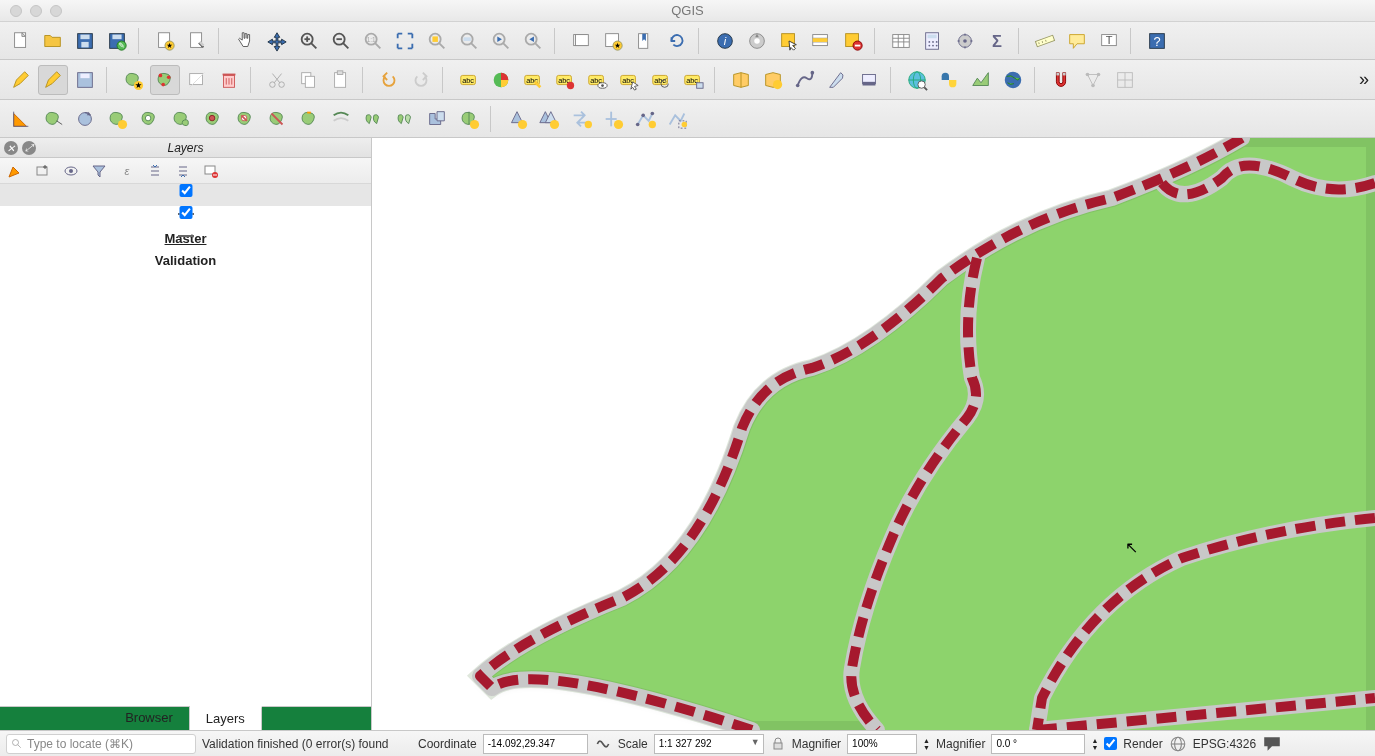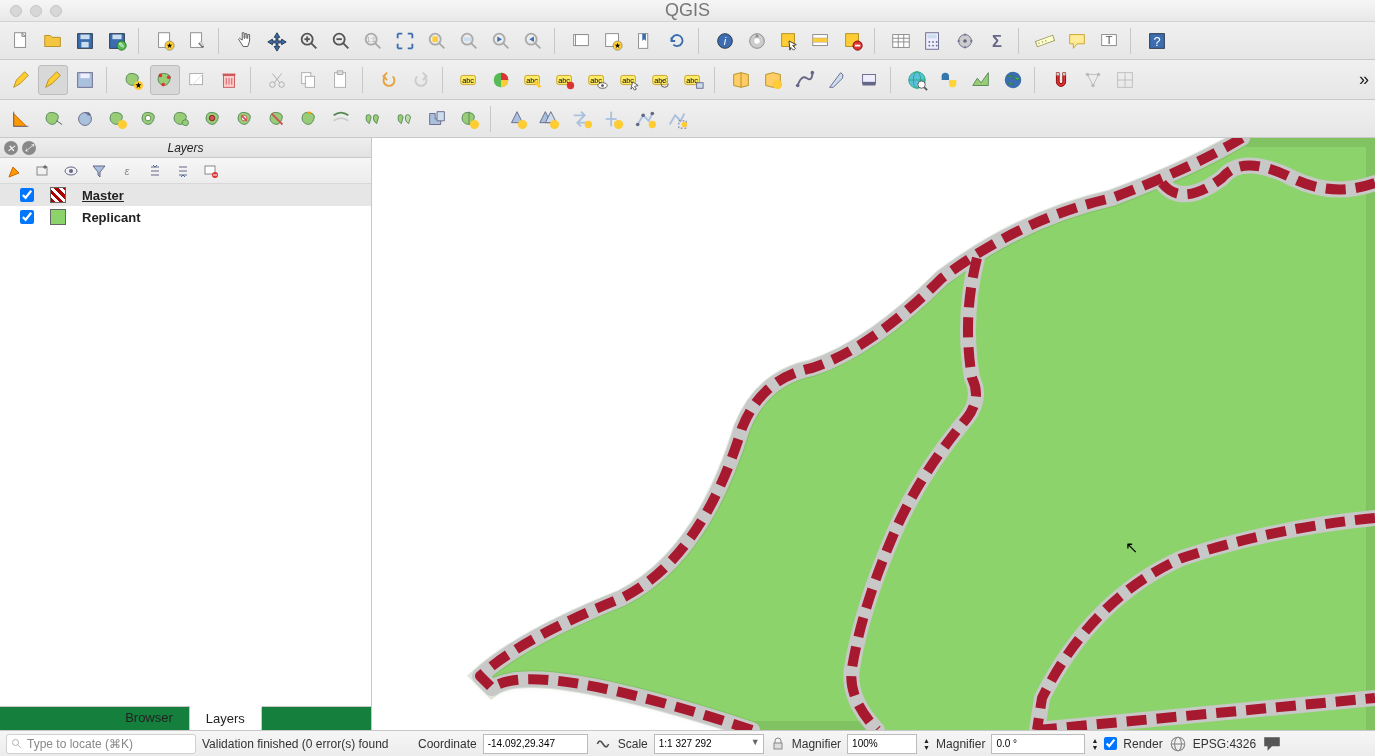--- a/index.html
+++ b/index.html
@@ -1,38 +1,38 @@
 <!DOCTYPE html>
 <html><head>
 <meta charset="utf-8">
 <style>
   * { box-sizing: border-box; margin: 0; padding: 0; }
   body { font-family: -apple-system, "Helvetica Neue", Arial, sans-serif; font-size: 12px; color: #222; background: #fff; width: 1375px; height: 756px; overflow: hidden; position: relative; }
   .titlebar { height: 22px; background: linear-gradient(#f6f6f6,#e8e8e8); border-bottom: 1px solid #d2d2d2; display: flex; align-items: center; position: relative; }
   .stoplights { display: flex; gap: 8px; padding-left: 10px; }
   .stoplight { width: 12px; height: 12px; border-radius: 50%; background: #d7d7d7; border: 1px solid #c5c5c5; }
-  .title { position: absolute; left: 0; right: 0; text-align: center; font-size: 18px; color: #777; }
+  .title { position: absolute; left: 0; right: 0; text-align: center; font-size: 13px; color: #777; }
   .toolbar { background: linear-gradient(#f0f0f0,#e6e6e6); border-bottom: 1px solid #c8c8c8; display: flex; flex-wrap: wrap; padding: 4px 6px; align-items: center; gap: 2px; }
   .toolbar.row1 { height: 38px; }
   .toolbar.row2 { height: 40px; }
   .toolbar.row3 { height: 38px; }
   .tbtn { width: 30px; height: 30px; display: flex; align-items: center; justify-content: center; border-radius: 3px; cursor: default; position: relative; }
   .tbtn.active { background: #d8d8d8; border: 1px solid #bcbcbc; }
   .sep { width: 6px; height: 26px; border-left: 1px solid #c8c8c8; margin: 0 4px; }
   .tbtn svg { width: 22px; height: 22px; }
   .workarea { display: flex; height: calc(756px - 22px - 38px - 40px - 38px - 26px); }
   .sidebar { width: 372px; background: #fff; border-right: 1px solid #c8c8c8; display: flex; flex-direction: column; position: relative; }
   .panel-header { height: 20px; background: linear-gradient(#eeeeee,#e2e2e2); border-bottom: 1px solid #c8c8c8; display: flex; align-items: center; font-style: italic; justify-content: center; position: relative; }
   .panel-header .close-btn, .panel-header .max-btn { position: absolute; top: 3px; width: 14px; height: 14px; border-radius: 50%; background: #888; color: #fff; display:flex; align-items:center; justify-content:center; font-size:10px; }
   .panel-header .close-btn { left: 4px; }
   .panel-header .max-btn { left: 22px; }
   .panel-toolbar { height: 26px; background: linear-gradient(#f6f6f6,#ececec); border-bottom: 1px solid #d8d8d8; display: flex; align-items: center; padding: 0 6px; gap: 10px; }
   .panel-toolbar .ptbtn { width: 18px; height: 18px; display:flex; align-items:center; justify-content:center; }
   .layer-tree { flex: 1; overflow: auto; font-size: 13px; }
-  .layer-row { display: flex; align-items: center; height: 22px; padding-left: 20px; gap: 16px; }
+  .layer-row { display: flex; align-items: center; height: 22px; gap: 16px; flex-direction: column; }
   .layer-row.selected { background: #e6e6e6; }
   .layer-row input[type=checkbox] { width: 14px; height: 14px; }
   .layer-swatch { width: 16px; height: 16px; border: 1px solid #666; }
   .swatch-master { background: repeating-linear-gradient(45deg,#a00 0 3px,#fff 3px 6px); }
   .swatch-replicant { background: #8dd36c; }
   .layer-label { font-weight: bold; }
   .layer-label.underline { text-decoration: underline; }
   .bottom-tabs { height: 24px; display: flex; border-top: 1px solid #c8c8c8; background: #15803d; }
   .btab { padding: 3px 16px; font-size: 13px; border-right: 1px solid #c8c8c8; }
   .btab.active { background: #fff; border-top: 2px solid #fff; margin-top:-1px; }
@@ -718,21 +718,21 @@
     </div>
     <div class="layer-tree">
       <div class="layer-row selected">
         <input type="checkbox" checked="" style="">
         <div class="layer-swatch swatch-master"></div>
         <span class="layer-label underline">Master</span>
       </div>
       <div class="layer-row">
         <input type="checkbox" checked="" style="">
         <div class="layer-swatch swatch-replicant"></div>
-        <span class="layer-label">Replicant</span>
+        <span class="layer-label">Validation</span>
       </div>
     </div>
     <div class="bottom-tabs">
       <div style="flex:1"></div>
       <div class="btab">Browser</div>
       <div class="btab active">Layers</div>
       <div style="flex:1"></div>
     </div>
   </div>
 

